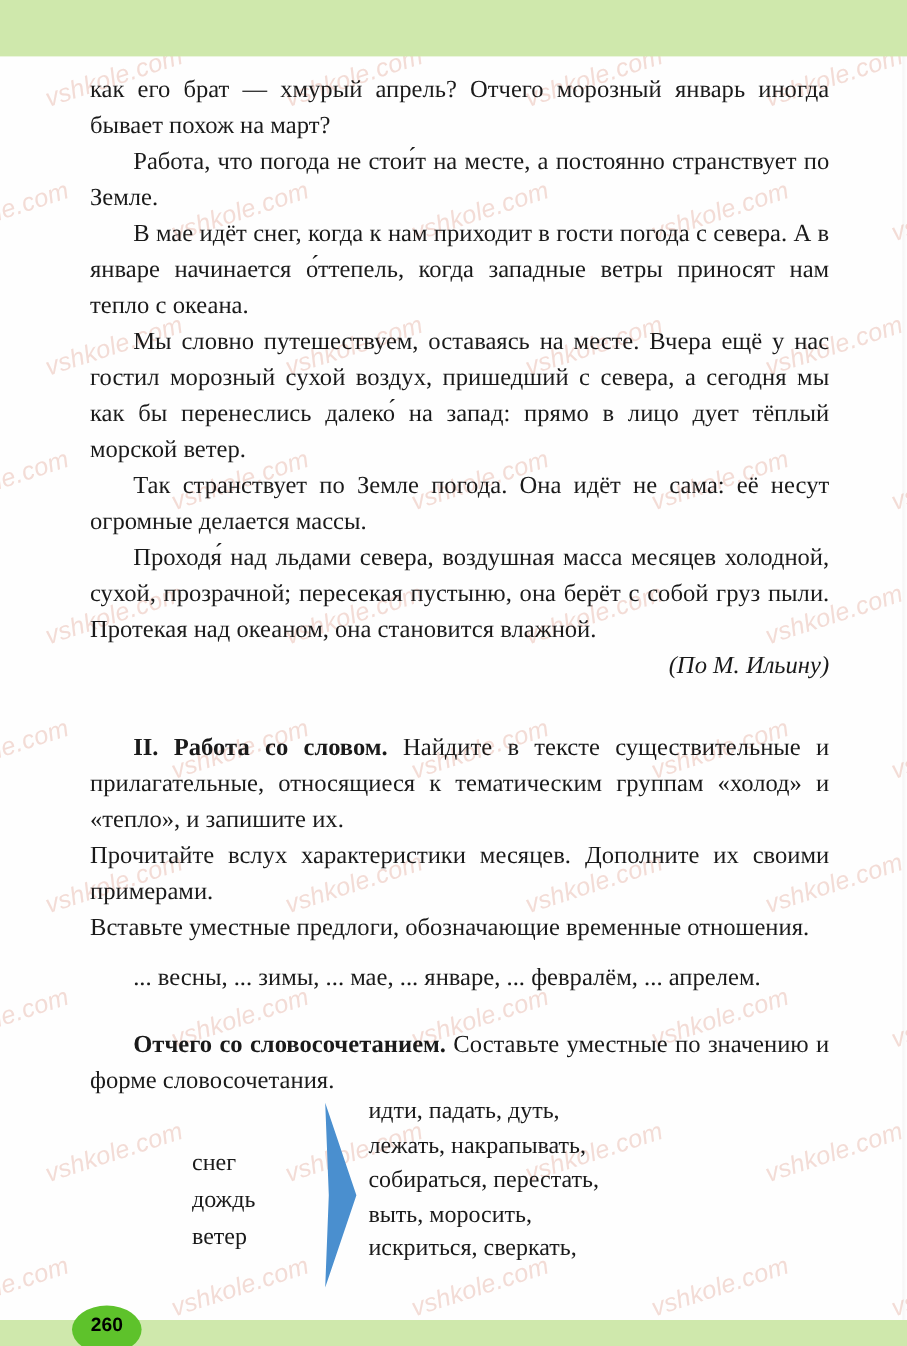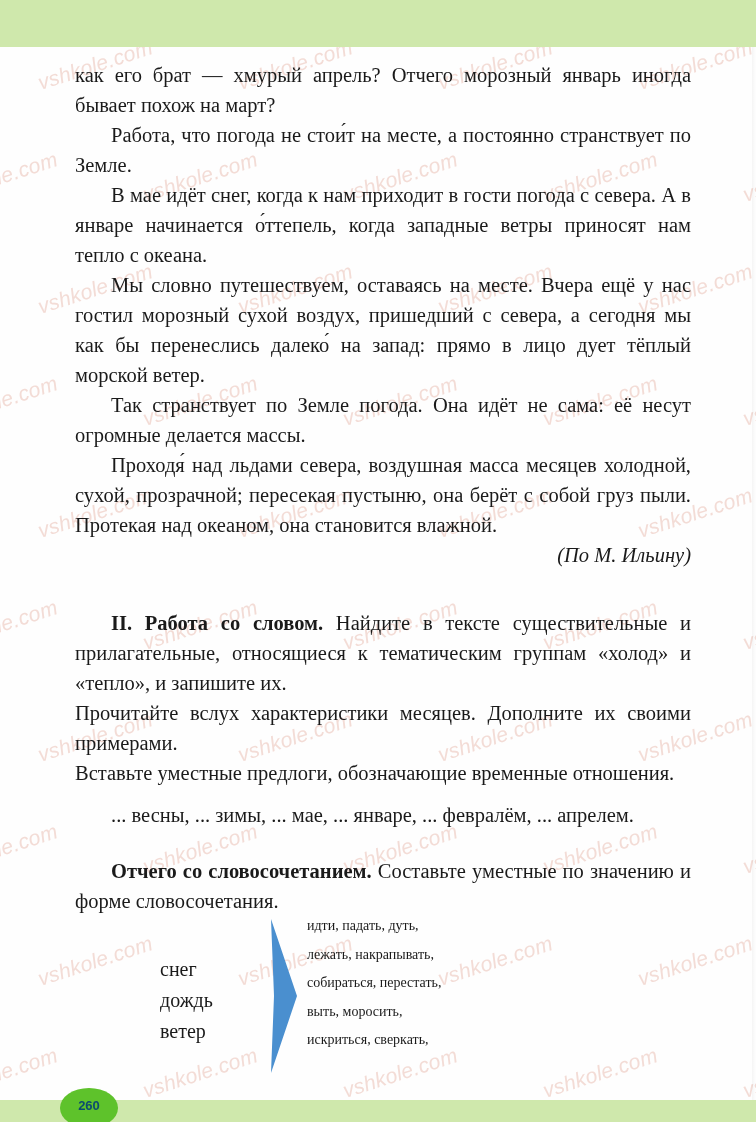--- a/index.html
+++ b/index.html
@@ -59,22 +59,22 @@
     border-radius: 50%;
     background: #5ec22b;
     z-index: 4;
     display: flex;
     align-items: center;
     justify-content: center;
   }
   #pagenum span {
     font-family: "Liberation Sans", sans-serif;
     font-weight: bold;
-    font-size: 13px;
-    color: #0c4a6e;
+    font-size: 16px;
+    color: #000000;
     line-height: 1;
     position: relative;
     top: -3px;
   }
 
   
   #watermarks {
     position: absolute;
     left: -60px; top: -40px;
     width: 900px; height: 1220px;
@@ -149,21 +149,21 @@
     width: 46px;
     height: 158px;
   }
   #right-words {
     position: absolute;
     left: 232px;
     top: 0px;
     width: 384px;
   }
   #right-words div {
-    font-size: 14px;
+    font-size: 20px;
     line-height: 28.5px;
     white-space: nowrap;
   }
 </style>
 </head>
 <body>
 
 <div id="page">
 
   <div id="watermarks">

